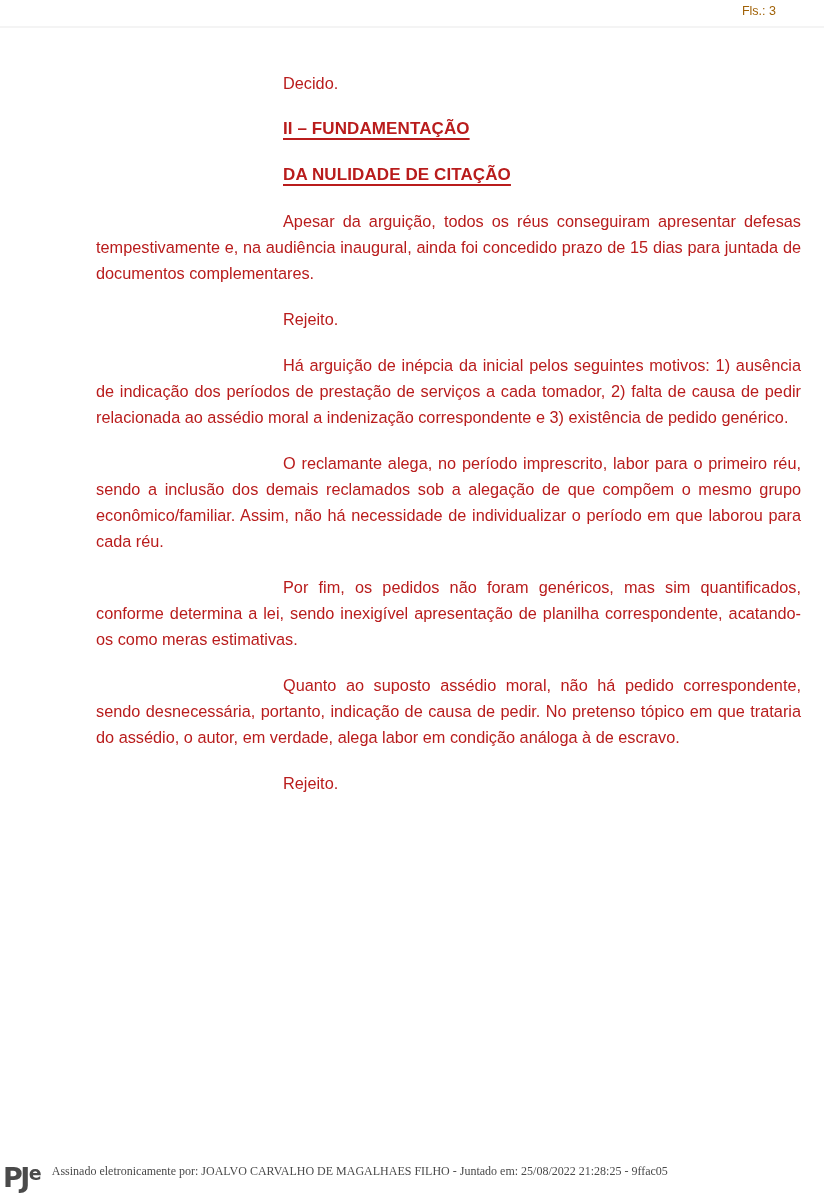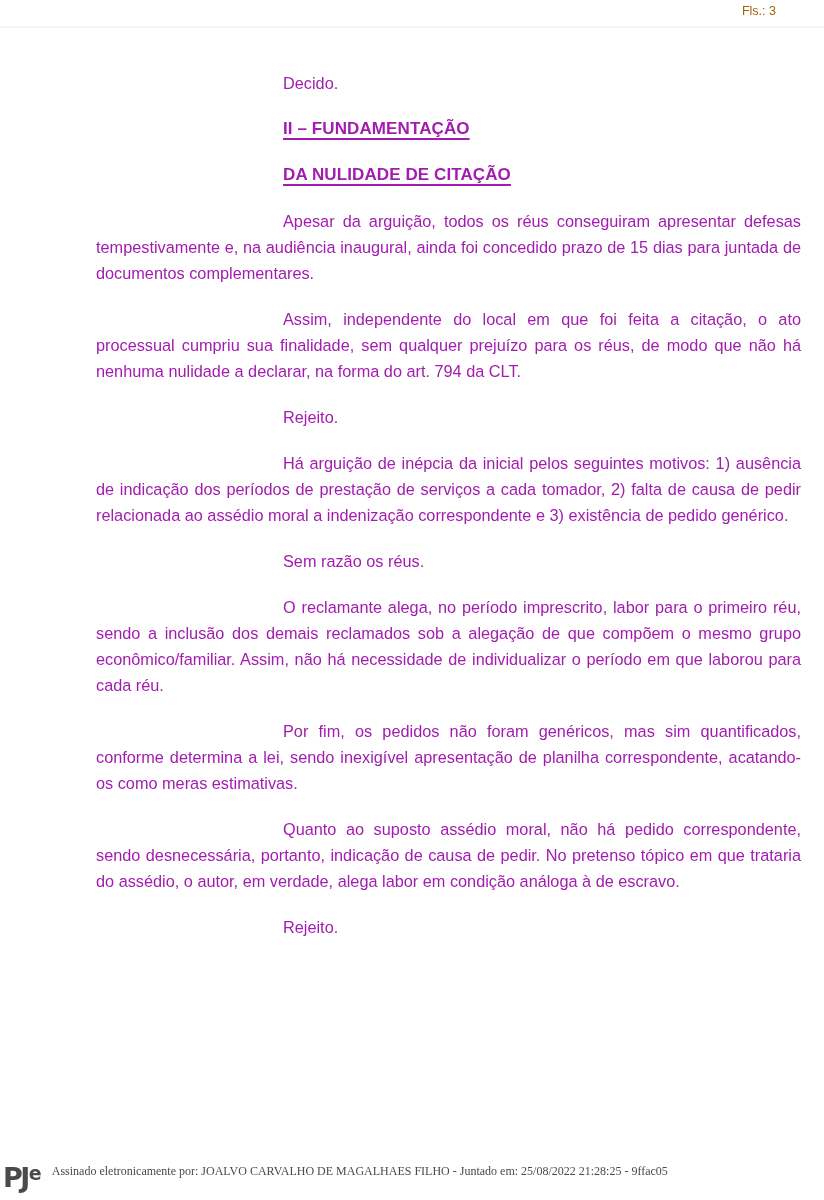--- a/index.html
+++ b/index.html
@@ -29,21 +29,21 @@
     position: absolute;
     top: 70px;
     left: 96px;
     width: 717px;
   }
   .block {
     margin: 0 12px 20px 0;
     font-size: 16.3px;
     line-height: 26px;
     text-indent: 187px;
-    color: #a21caf;
+    color: #b91c1c;
   }
   .justified { text-align: justify; }
   .heading {
     font-weight: 700;
     font-size: 17px;
     text-decoration: underline;
     text-decoration-thickness: 1.5px;
     text-underline-offset: 4px;
     letter-spacing: 0.1px;
   }
@@ -85,24 +85,22 @@
 
 <div class="top-band"></div>
 
 <div class="folio">Fls.: 3</div>
 
 <div class="content">
   <p class="block">Decido.</p>
   <p class="block heading">II – FUNDAMENTAÇÃO</p>
   <p class="block heading">DA NULIDADE DE CITAÇÃO</p>
   <p class="block justified">Apesar da arguição, todos os réus conseguiram apresentar defesas tempestivamente e, na audiência inaugural, ainda foi concedido prazo de 15 dias para juntada de documentos complementares.</p>
-  <p class="block justified">Assim, independente do local em que foi feita a citação, o ato processual cumpriu sua finalidade, sem qualquer prejuízo para os réus, de modo que não há nenhuma nulidade a declarar, na forma do art. 794 da CLT.</p>
   <p class="block bold">Rejeito.</p>
   <p class="block justified">Há arguição de inépcia da inicial pelos seguintes motivos: 1) ausência de indicação dos períodos de prestação de serviços a cada tomador, 2) falta de causa de pedir relacionada ao assédio moral a indenização correspondente e 3) existência de pedido genérico.</p>
-  <p class="block">Sem razão os réus.</p>
   <p class="block justified">O reclamante alega, no período imprescrito, labor para o primeiro réu, sendo a inclusão dos demais reclamados sob a alegação de que compõem o mesmo grupo econômico/familiar. Assim, não há necessidade de individualizar o período em que laborou para cada réu.</p>
   <p class="block justified">Por fim, os pedidos não foram genéricos, mas sim quantificados, conforme determina a lei, sendo inexigível apresentação de planilha correspondente, acatando-os como meras estimativas.</p>
   <p class="block justified">Quanto ao suposto assédio moral, não há pedido correspondente, sendo desnecessária, portanto, indicação de causa de pedir. No pretenso tópico em que trataria do assédio, o autor, em verdade, alega labor em condição análoga à de escravo.</p>
   <p class="block bold">Rejeito.</p>
 </div>
 
 <div class="footer">
   <span class="pje-logo"><span class="pj">PJ</span><span class="e">e</span></span>
   <span class="signature">Assinado eletronicamente por: JOALVO CARVALHO DE MAGALHAES FILHO - Juntado em: 25/08/2022 21:28:25 - 9ffac05</span>
 </div>

